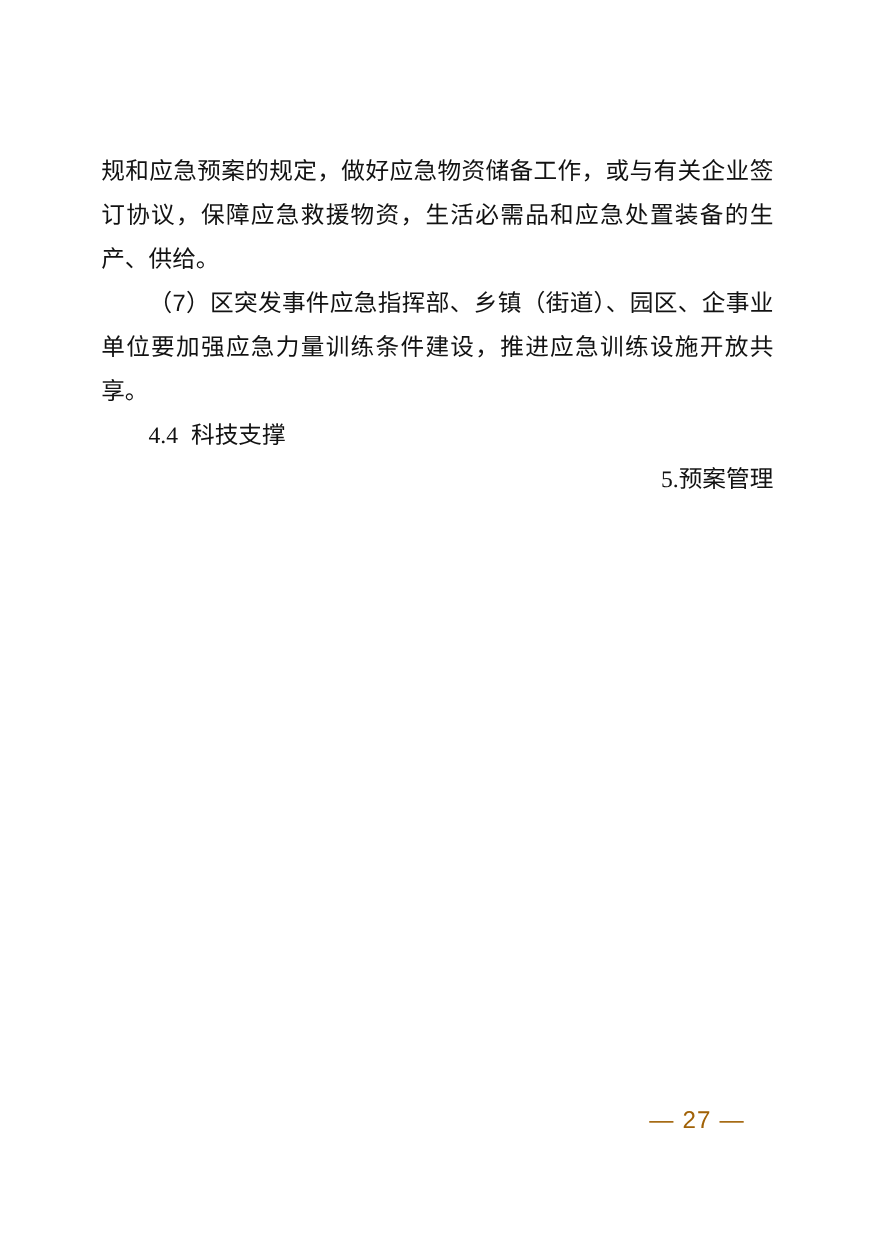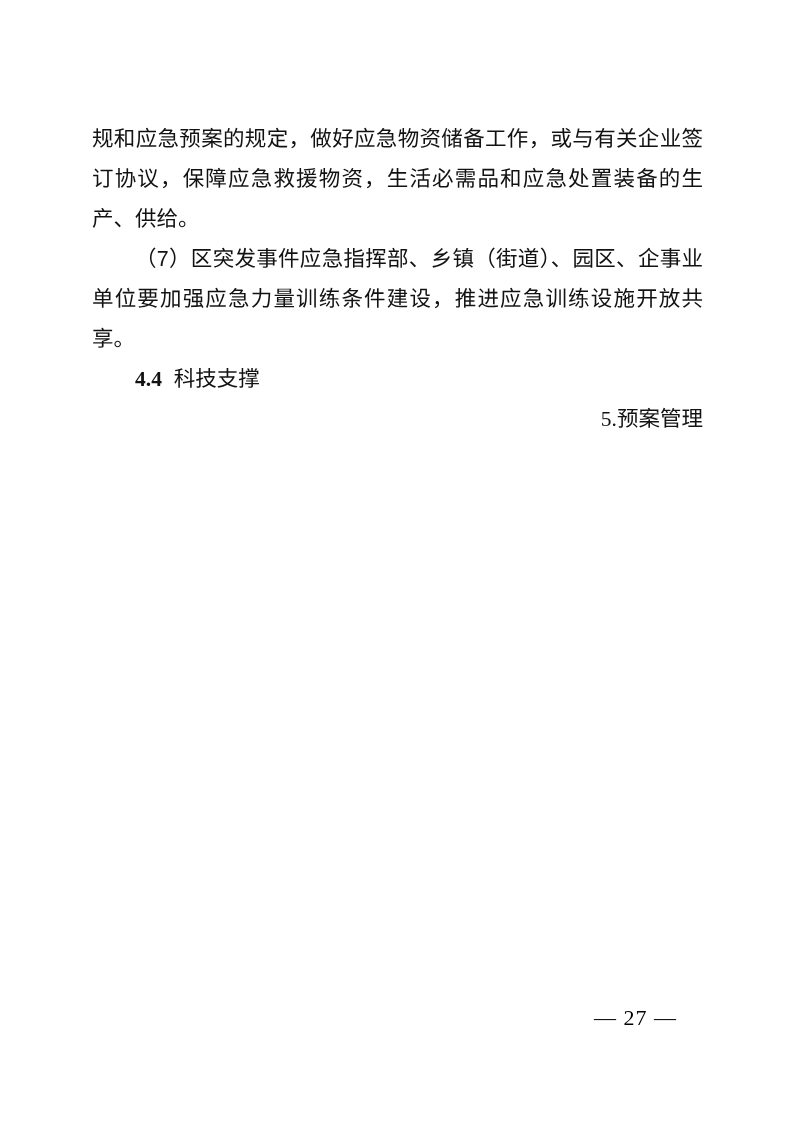--- a/index.html
+++ b/index.html
@@ -12,21 +12,21 @@
     width: 793px;
     height: 1122px;
     background: #ffffff;
     color: #121212;
     overflow: hidden;
     font-family: "Liberation Sans", sans-serif;
   }
   .body-text {
     position: absolute;
     left: 92px;
-    top: 119px;
+    top: 136px;
     width: 611px;
     font-size: 21.5px;
     line-height: 40px;
     text-align: justify;
     text-justify: inter-ideograph;
     letter-spacing: 0;
   }
   .body-text p {
     margin: 0;
     padding: 0;
@@ -35,37 +35,36 @@
     text-indent: 2em;
   }
   .heading-serif {
     font-family: "Liberation Serif", serif;
     margin-left: 2em !important;
     text-align: left;
   }
   .heading-serif .h-num {
     font-family: "Liberation Serif", serif;
     margin-right: 0.55em;
-    font-weight: bold;
   }
   .heading-hei {
     margin-left: 2em !important;
     text-align: right;
   }
   .heading-hei .h-num {
     font-family: "Liberation Serif", serif;
   }
   .page-number {
     position: absolute;
     top: 1005px;
     right: 116px;
-    font-family: Liberation Serif, serif;
+    font-family: Liberation Sans, sans-serif;
     font-size: 22px;
     line-height: 26px;
-    color: #000000;
+    color: #a16207;
     letter-spacing: 1px;
   }
 </style>
 </head>
 <body>
 
 <div class="page">
 
   <div class="body-text">
 

